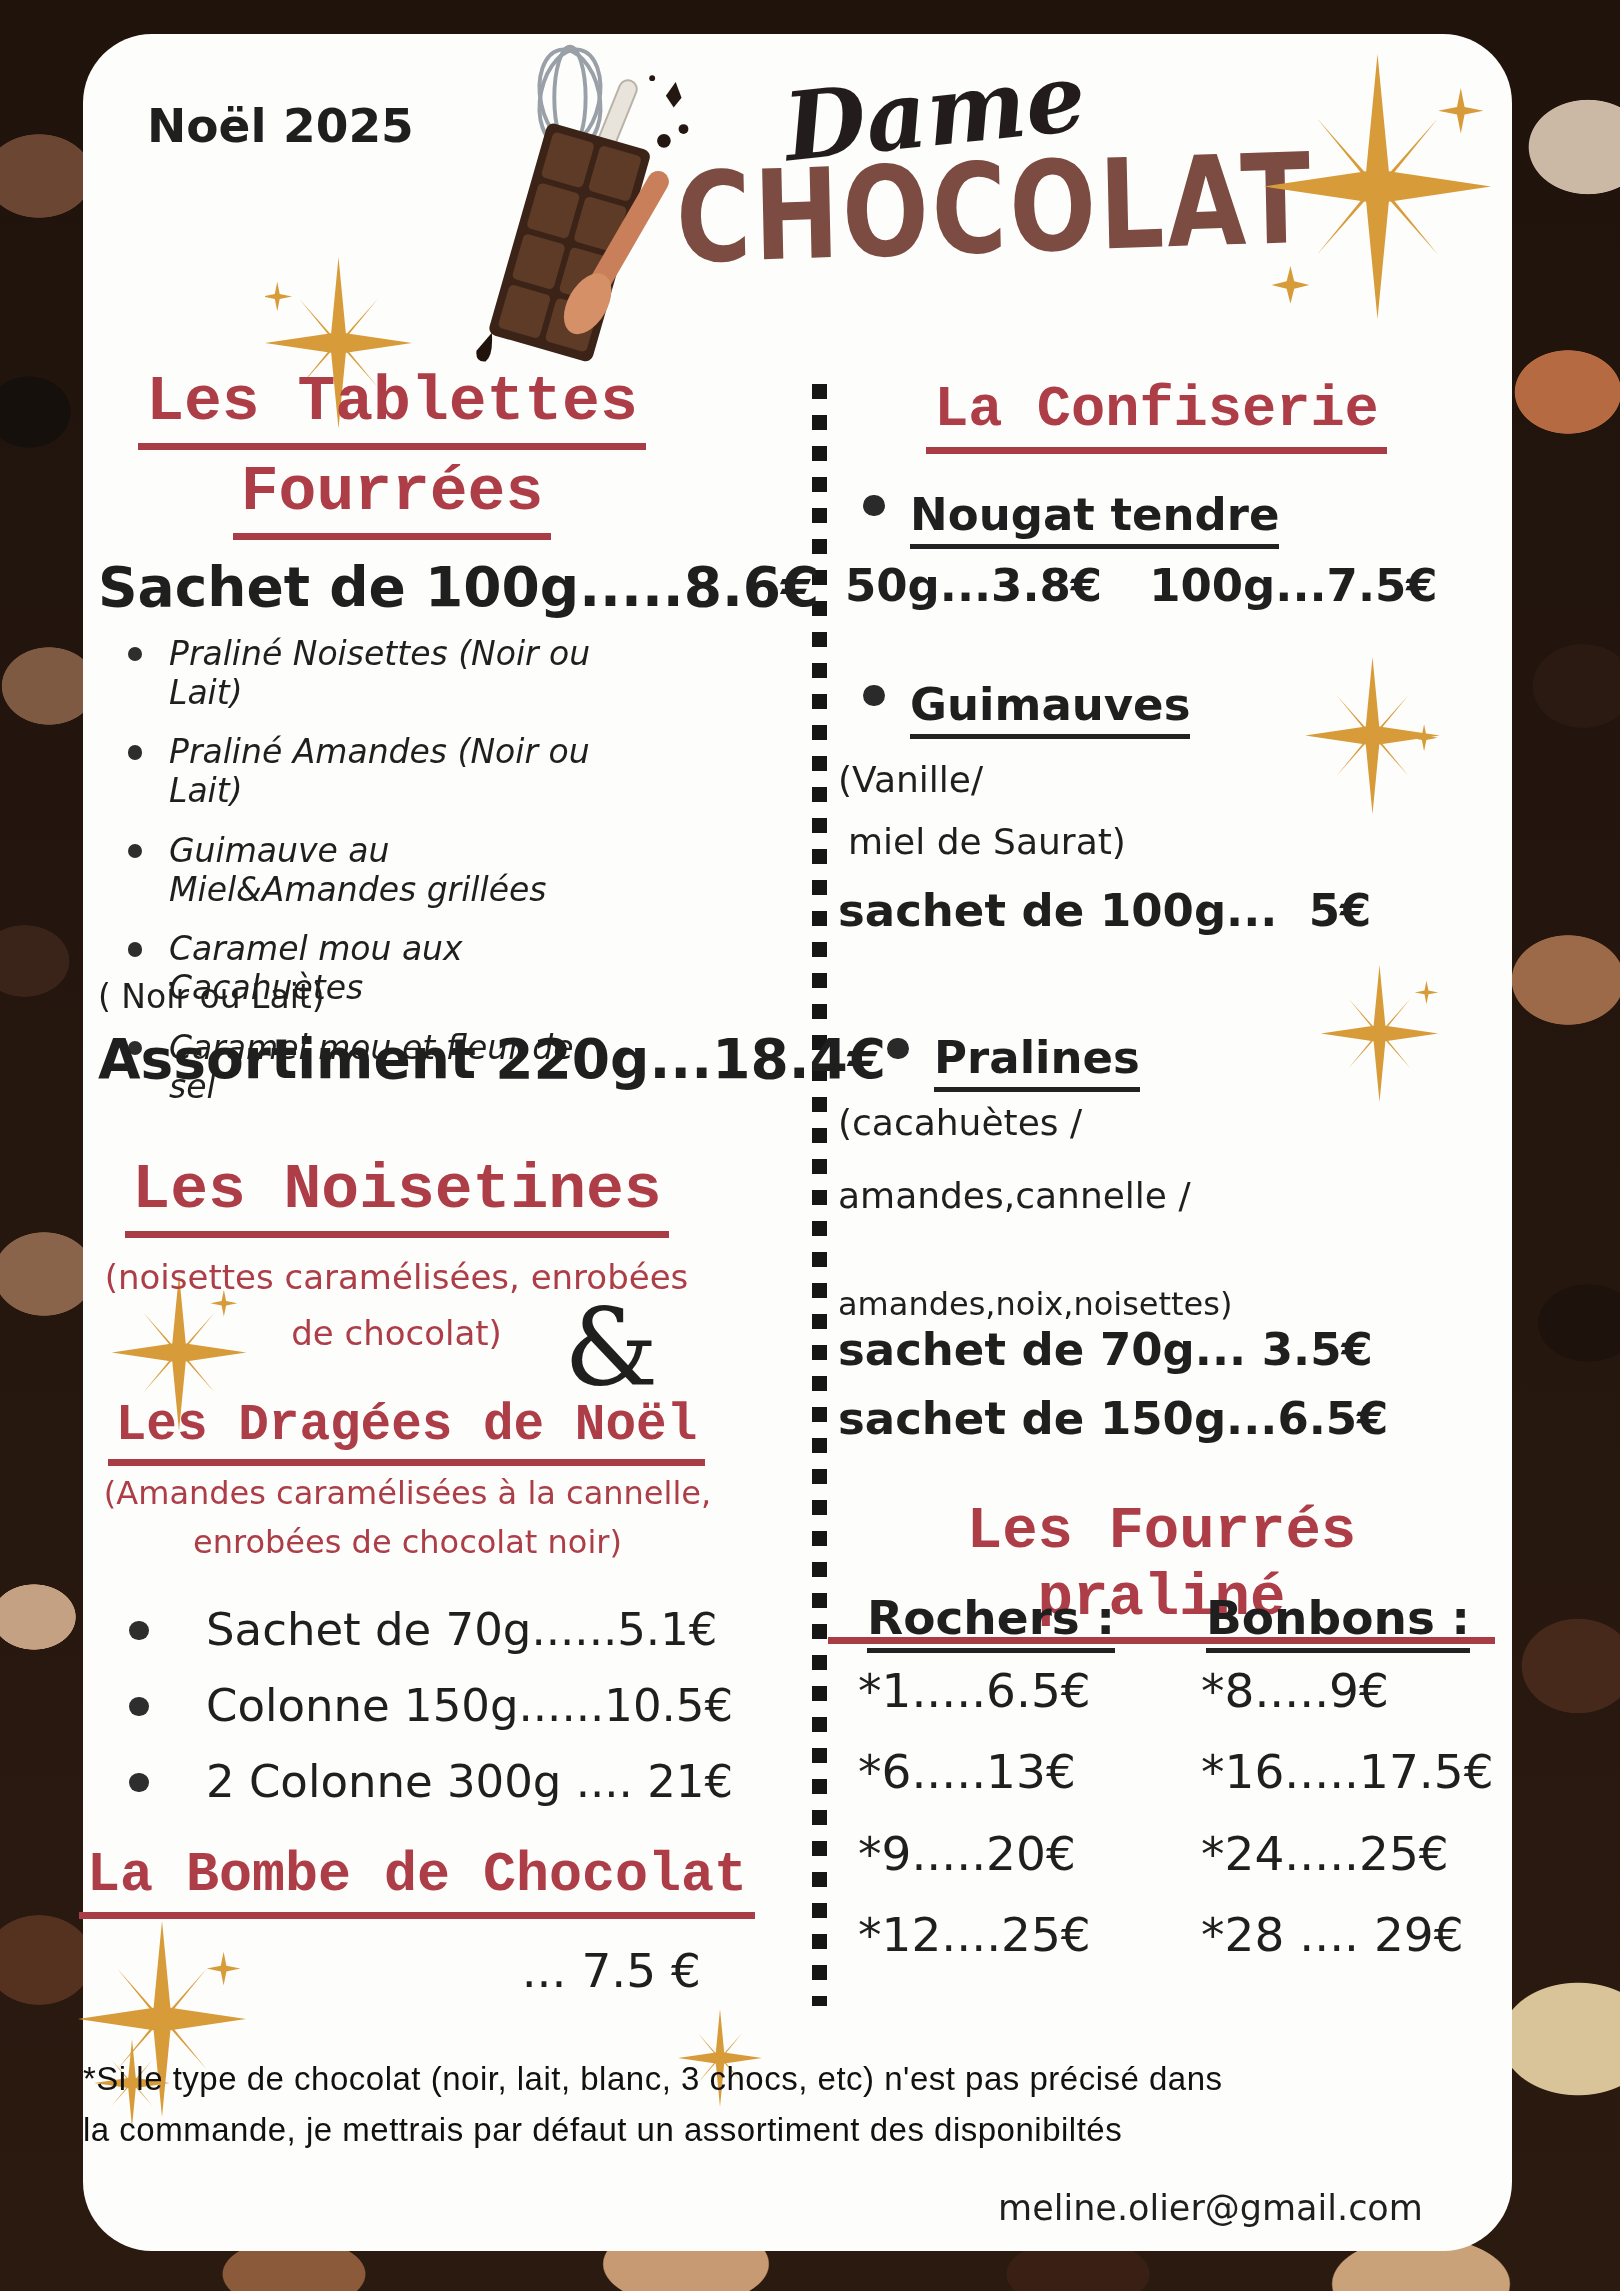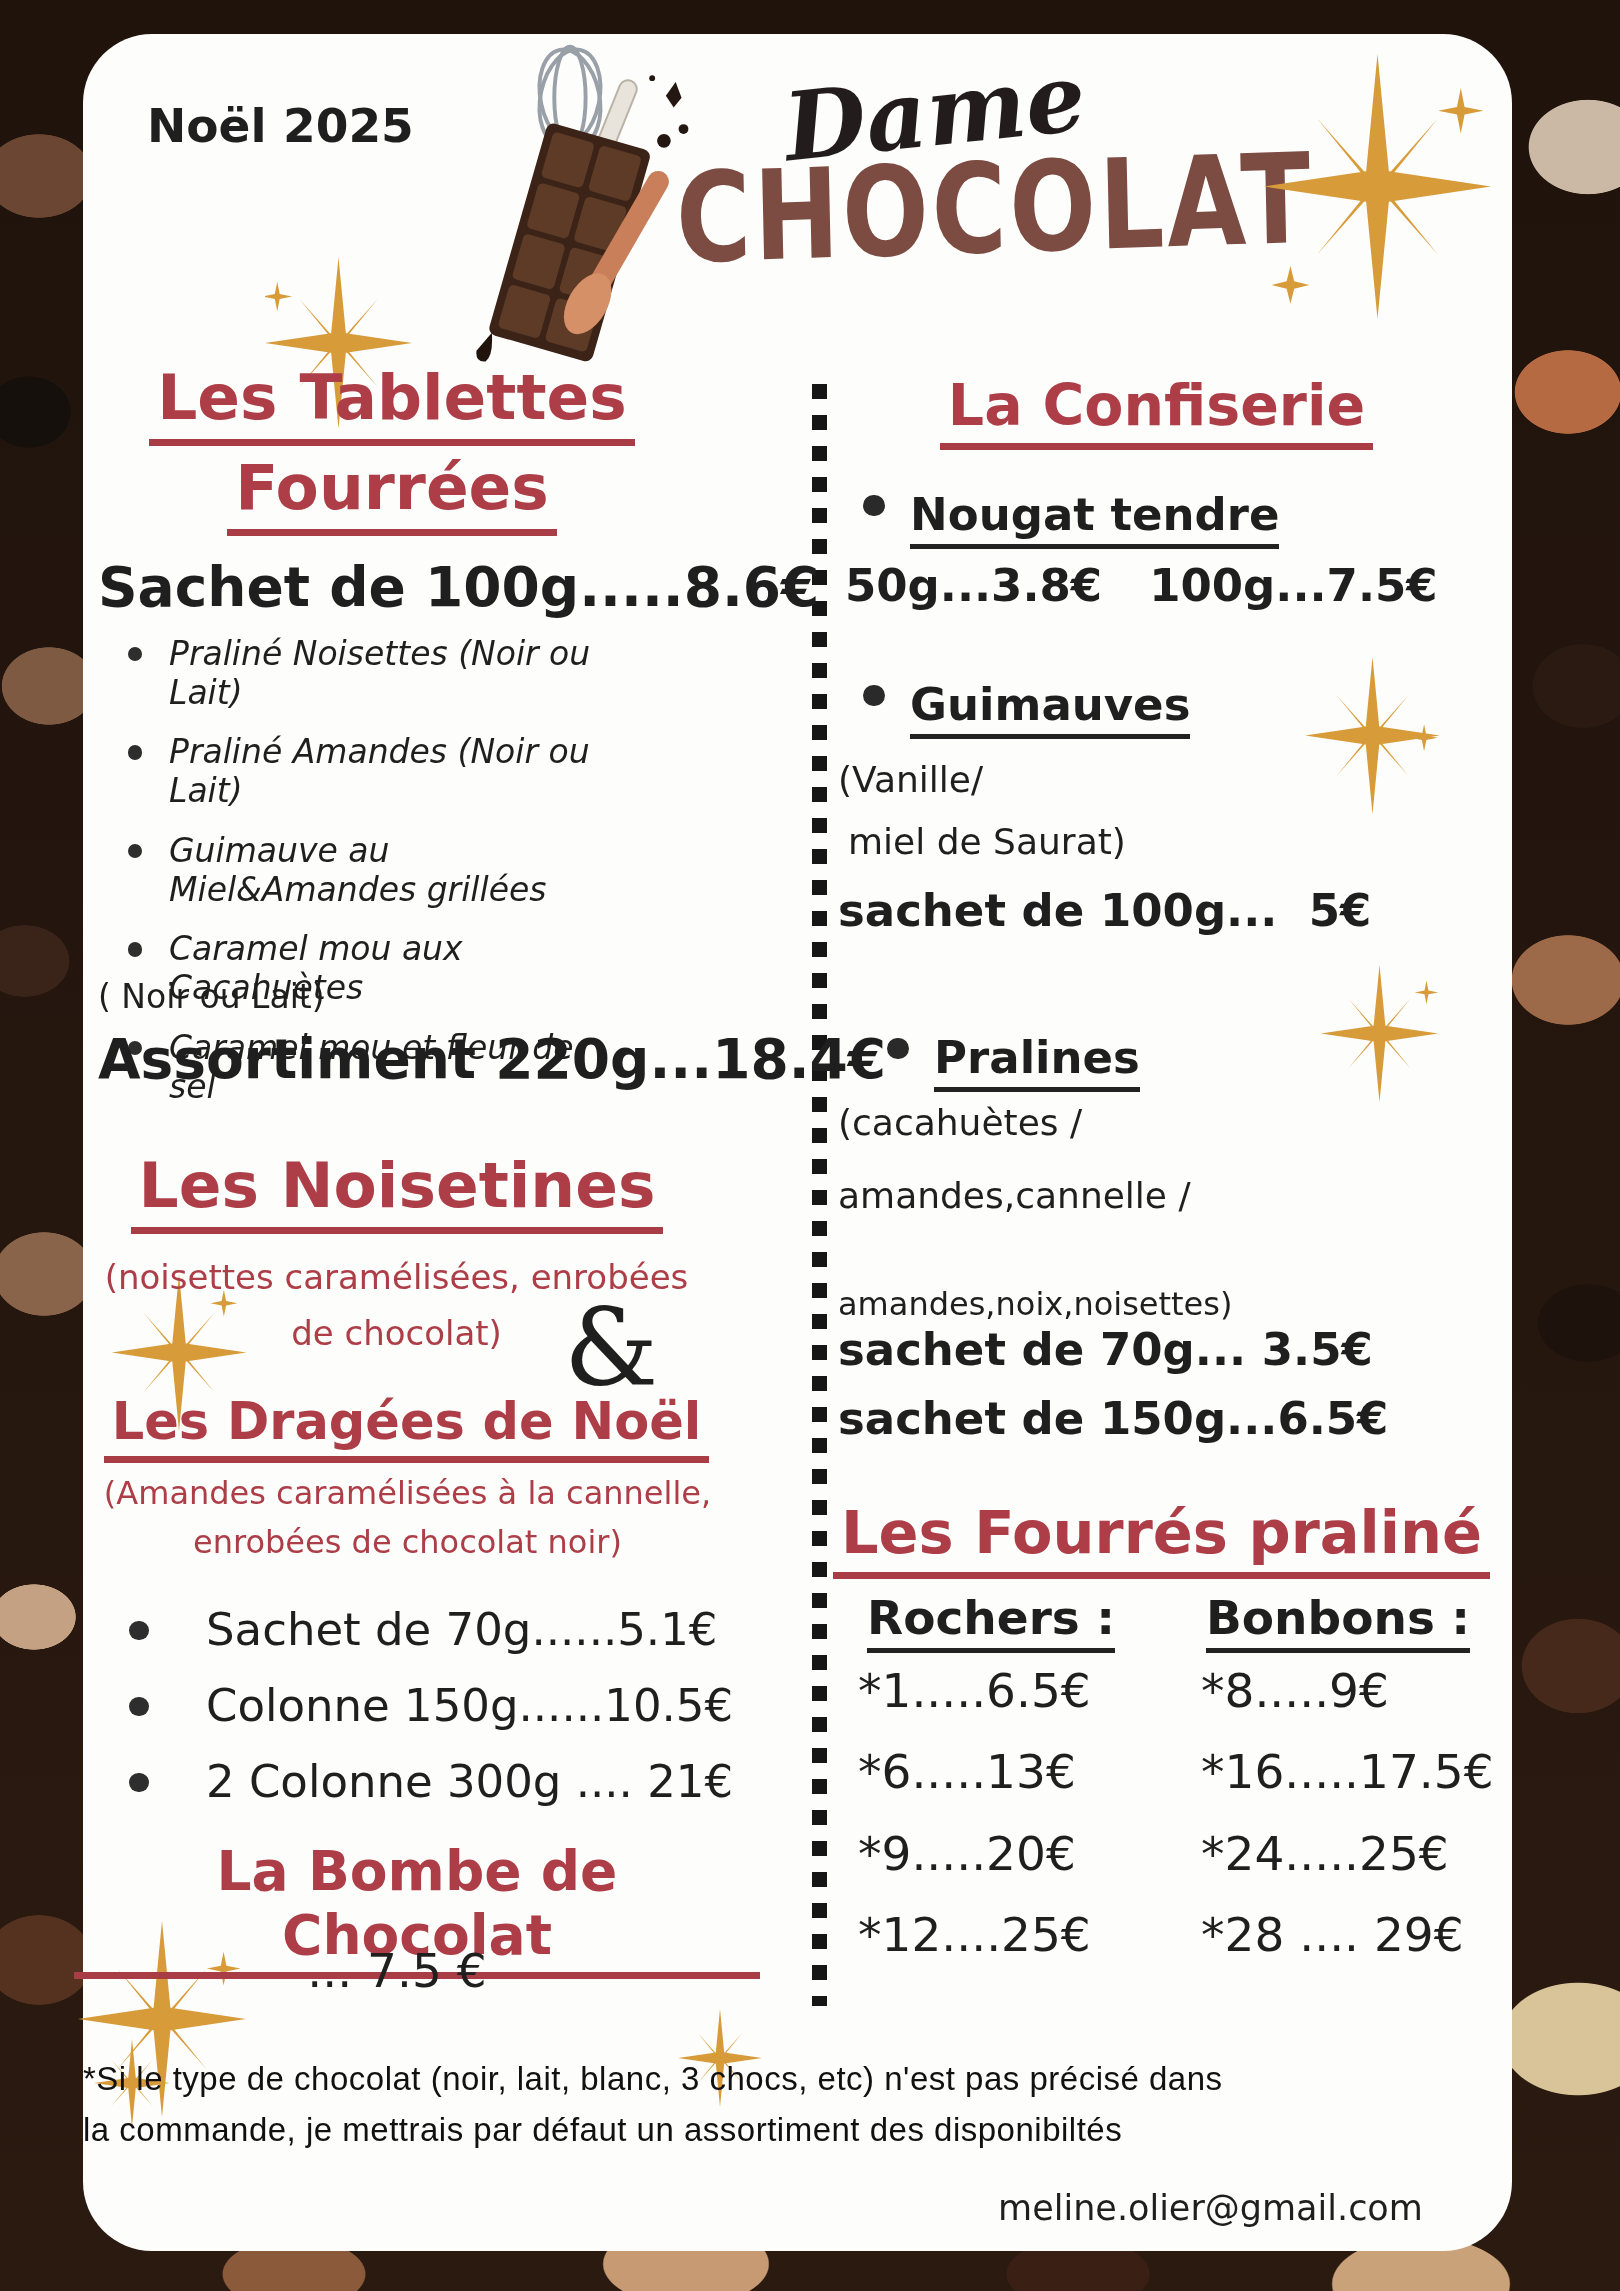--- a/index.html
+++ b/index.html
@@ -24,21 +24,21 @@
       radial-gradient(118px 59px at 294px 2274px,#8a5a3a 0 60%,transparent 61%),
       radial-gradient(137px 69px at 686px 2264px,#c89a74 0 60%,transparent 61%),
       radial-gradient(118px 59px at 1078px 2274px,#3a2014 0 60%,transparent 61%),
       radial-gradient(147px 78px at 1421px 2284px,#caa27a 0 60%,transparent 61%),
       linear-gradient(180deg,#1f130c,#2b1a10);
   }
   .card{position:absolute;left:83px;top:34px;width:1429px;height:2217px;
     background:#fdfdfb;border-radius:69px;}
   .abs{position:absolute;}
   .rhead{color:#ad3e48;font-weight:700;text-align:center;}
-  .rhead span{display:inline-block;border-bottom:7.8px solid #a93d45;padding:0 7.8px 4.9px;}
+  .rhead span{display:inline-block;border-bottom:7.8px solid #a93d45;padding:0 7.8px 4.9px;font-family:Liberation Mono, monospace;}
   .rsub{color:#ad3e48;text-align:center;}
   .blabel{font-weight:700;}
   .blabel .ul{display:inline-block;border-bottom:5.9px solid #222;padding-bottom:2.9px;}
   .blabel .dot{display:inline-block;width:21.6px;height:21.6px;border-radius:50%;
     background:#2a2a2a;margin-right:25.5px;vertical-align:13.7px;}
   .bold{font-weight:700;}
   ul.plain{list-style:none;margin:0;padding:0;}
   ul.bullets li{position:relative;padding-left:51px;margin-bottom:20.6px;
     font-size:33px;line-height:1.18;width:461px;font-style:italic;}
   ul.bullets li::before{content:"";position:absolute;left:9.8px;top:11.8px;width:14.7px;height:14.7px;
@@ -246,21 +246,21 @@
 
   <ul class="plain bigbullets abs" style="left:98px;top:1605px;">
     <li>Sachet de 70g......5.1€</li>
     <li>Colonne 150g......10.5€</li>
     <li>2 Colonne 300g  .... 21€</li>
   </ul>
 
   <div class="abs rhead" style="left:74px;width:686px;top:1839px;font-size:55px;">
     <span>La Bombe de Chocolat</span>
   </div>
-  <div class="abs" style="left:93px;width:608px;top:1943px;font-size:47px;text-align:center;">... 7.5 €</div>
+  <div class="abs" style="left:93px;width:608px;top:1943px;font-size:47px;text-align:right;">... 7.5 €</div>
 
   <div class="abs rhead" style="left:843px;width:627px;top:372px;font-size:57px;">
     <span>La Confiserie</span>
   </div>
 
   <div class="abs blabel" style="left:863px;top:488px;font-size:45px;">
     <span class="dot"></span><span class="ul">Nougat tendre</span>
   </div>
   <div class="abs bold" style="left:845px;top:559px;font-size:45px;white-space:pre;">50g...3.8€   100g...7.5€</div>
 

